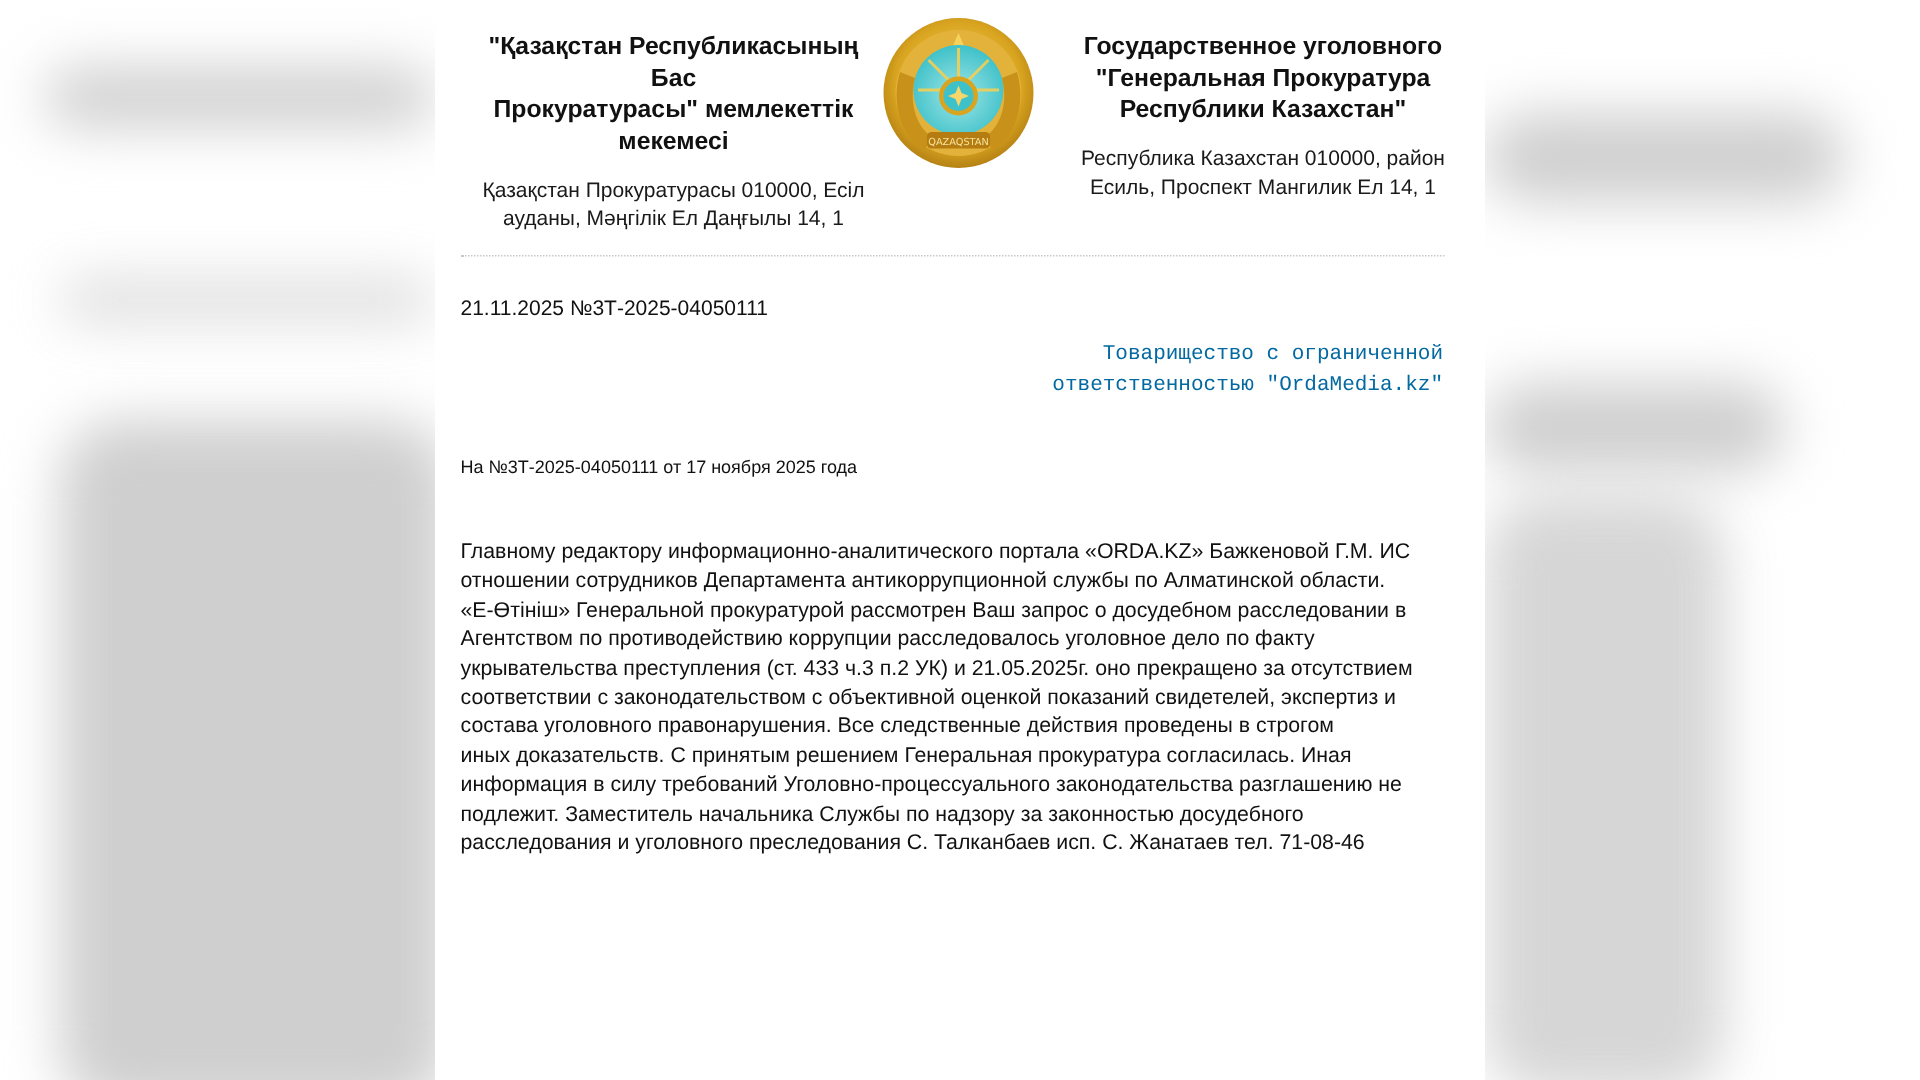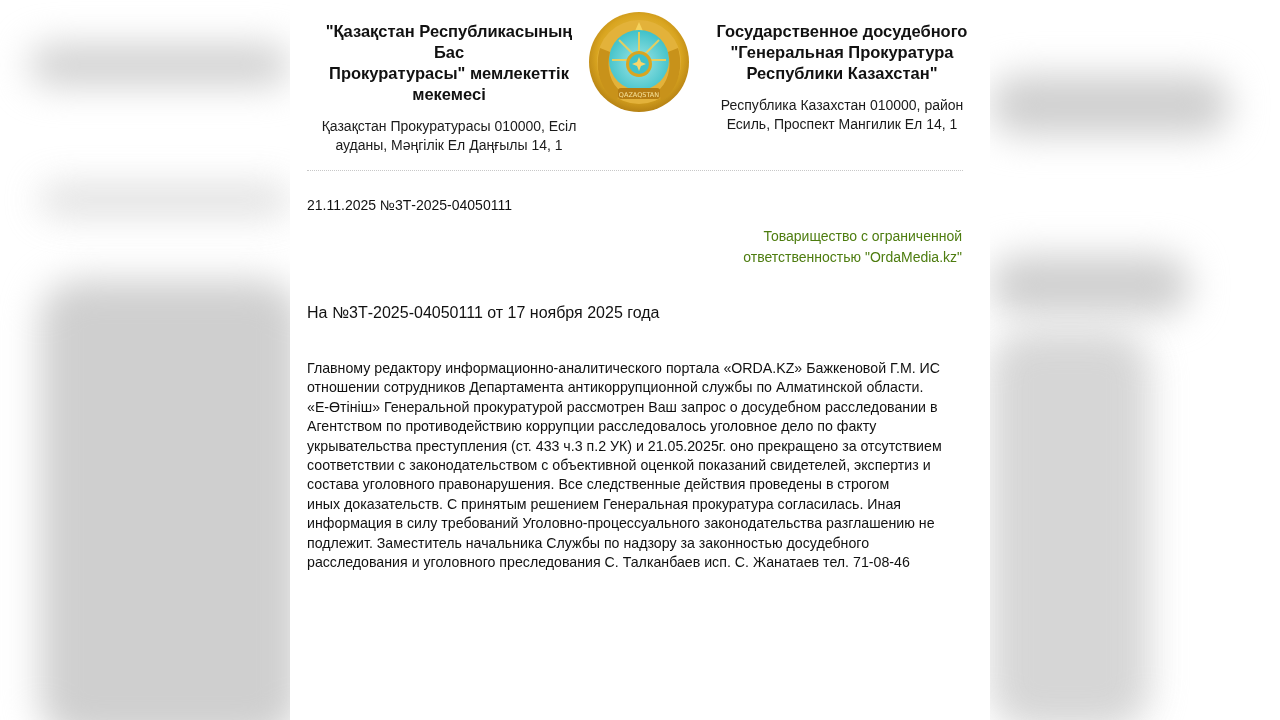--- a/index.html
+++ b/index.html
@@ -18,22 +18,22 @@
   .hdr-left { left: 20px; width: 278px; top: 21px; }
   .hdr-right { left: 412px; width: 280px; top: 21px; }
   .org-title { font-size: 16.5px; line-height: 21px; font-weight: bold; color: #111; }
   .org-addr { font-size: 14px; line-height: 19px; color: #1a1a1a; margin-top: 12px; }
   .emblem { position: absolute; left: 296px; top: 8px; width: 106px; height: 108px; }
   .separator {
     position: absolute; left: 17px; top: 170px; width: 656px; height: 0;
     border-top: 1px dotted #c8c8c8;
   }
   .regline { position: absolute; left: 17px; top: 197px; font-size: 14px; color: #111; text-align: center; }
-  .recipient { position: absolute; right: 28px; top: 226px; width: 300px; text-align: right; font-size: 14px; line-height: 21px; color: #4d7c0f; }
-  .inreply { position: absolute; left: 17px; top: 304px; font-size: 16px; color: #111; }
+  .recipient { position: absolute; right: 28px; top: 226px; width: 300px; text-align: right; font-size: 14px; line-height: 21px; color: #0369a1; font-family: Liberation Mono, monospace; }
+  .inreply { position: absolute; left: 17px; top: 304px; font-size: 12px; color: #111; }
   .body-text {
     position: absolute; left: 17px; top: 359px; width: 636px;
     font-size: 14.2px; line-height: 19.4px; color: #111;
   }
   .body-text .ln { display: block; white-space: nowrap; }
 </style>
 </head>
 <body>
 
 <div class="backdrop">
@@ -88,21 +88,21 @@
       <path d="M53 49 L55 54 L60 56 L55 58 L53 63 L51 58 L46 56 L51 54 Z" fill="#f7d66b"></path>
       <path d="M14 40 C8 60 14 82 30 92 L36 84 C24 76 20 60 24 44 Z" fill="#c8921a"></path>
       <path d="M92 40 C98 60 92 82 76 92 L70 84 C82 76 86 60 82 44 Z" fill="#c8921a"></path>
       <rect x="32" y="80" width="42" height="11" rx="3" fill="#b57c12"></rect>
       <text x="53" y="88.5" font-size="6.5" text-anchor="middle" fill="#f7e39a" font-family="DejaVu Sans, sans-serif">QAZAQSTAN</text>
     </svg>
   </div>
 
   <div class="hdr-right">
     <div class="org-title">
-      <div>Государственное досудебного</div>
+      <div>Государственное уголовного</div>
       <div>"Генеральная Прокуратура</div>
       <div>Республики Казахстан"</div>
     </div>
     <div class="org-addr">
       <div>Республика Казахстан 010000, район</div>
       <div>Есиль, Проспект Мангилик Ел 14, 1</div>
     </div>
   </div>
 
   <div class="separator"></div>

